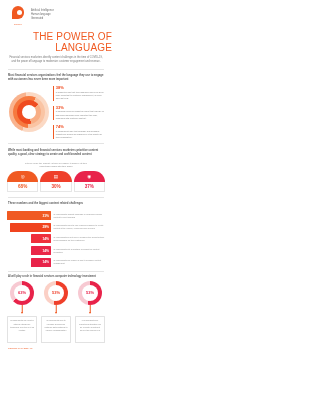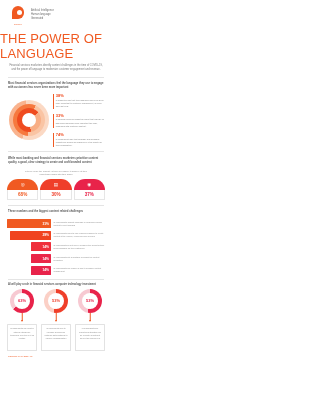--- a/index.html
+++ b/index.html
@@ -26,23 +26,23 @@
   .logo-mark .dot {
     position:absolute; left:5px; top:4px; width:5px; height:5px;
     background:#ffffff; border-radius:50%;
   }
   .logo-text { font-size:2.1px; color:#f05a22; letter-spacing:.1px; margin-top:1px; }
   .brand-lines { padding-top:3px; }
   .brand-lines div { font-size:2.6px; line-height:1.45; color:#6b6b6b; }
 
   
   .title {
-    text-align:left; color:#f05a22;
-    font-size:13px; letter-spacing:.15px;
-    margin:4px 0 3px 0; font-weight:400;
+    text-align:right; color:#f05a22;
+    font-size:10px; letter-spacing:.15px;
+    margin:4px 0 3px 0; font-weight:400;padding-left:28px;
   }
   .subtitle {
     text-align:center; font-size:2.6px; line-height:1.5;
     color:#777; padding:0 9px; margin-bottom:5px;
   }
   .rule { height:.4px; background:#e4e4e4; margin:0 8px; }
 
   
   .sec-head {
     font-size:2.7px; line-height:1.5; color:#555;

